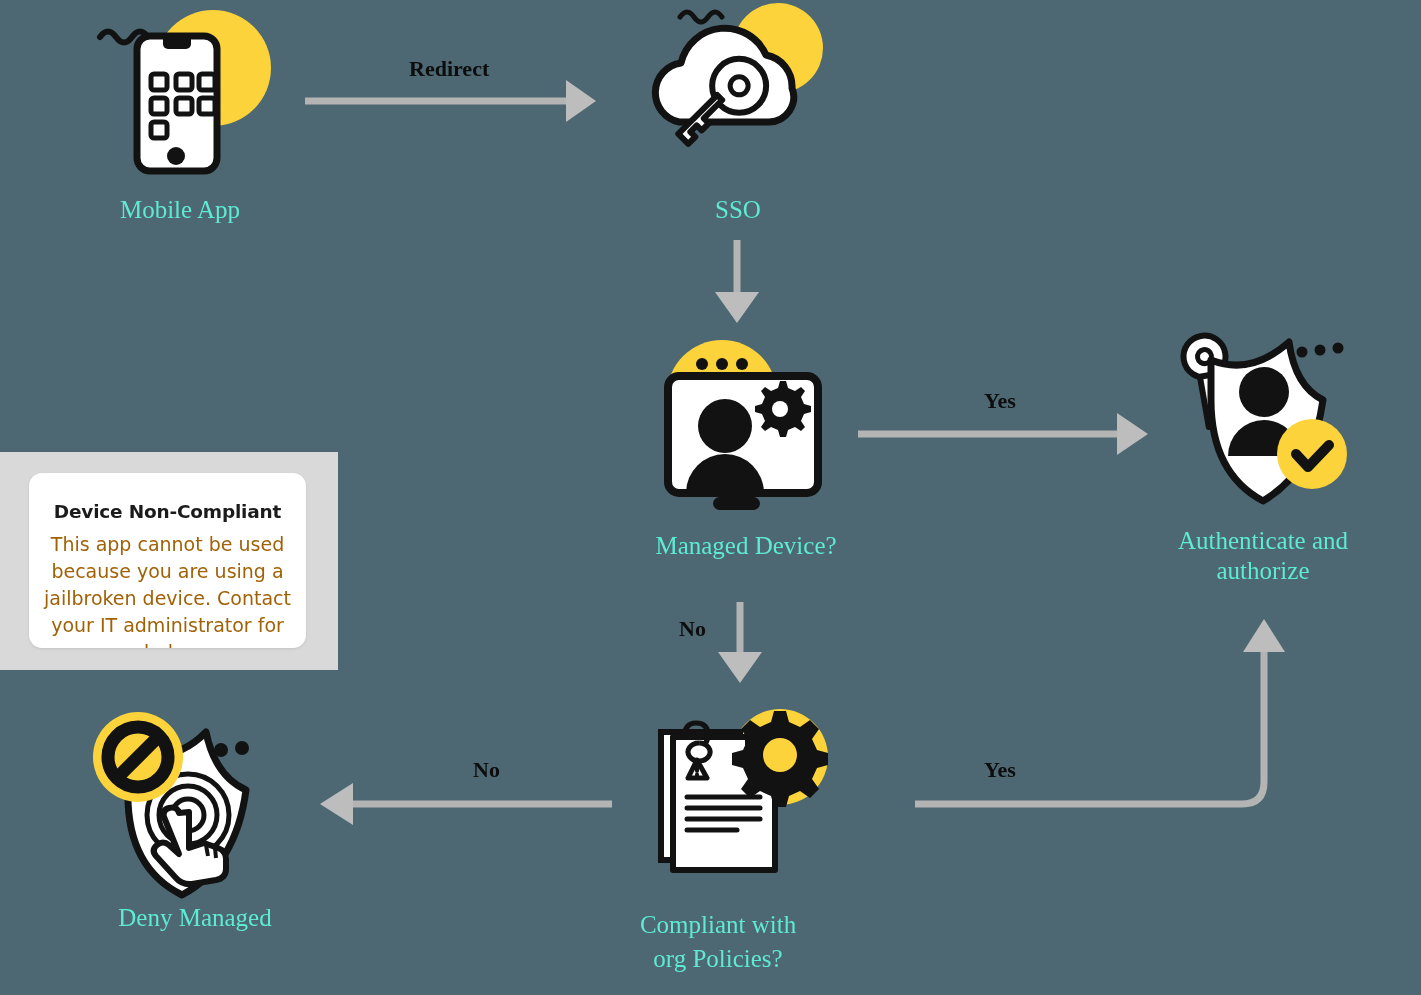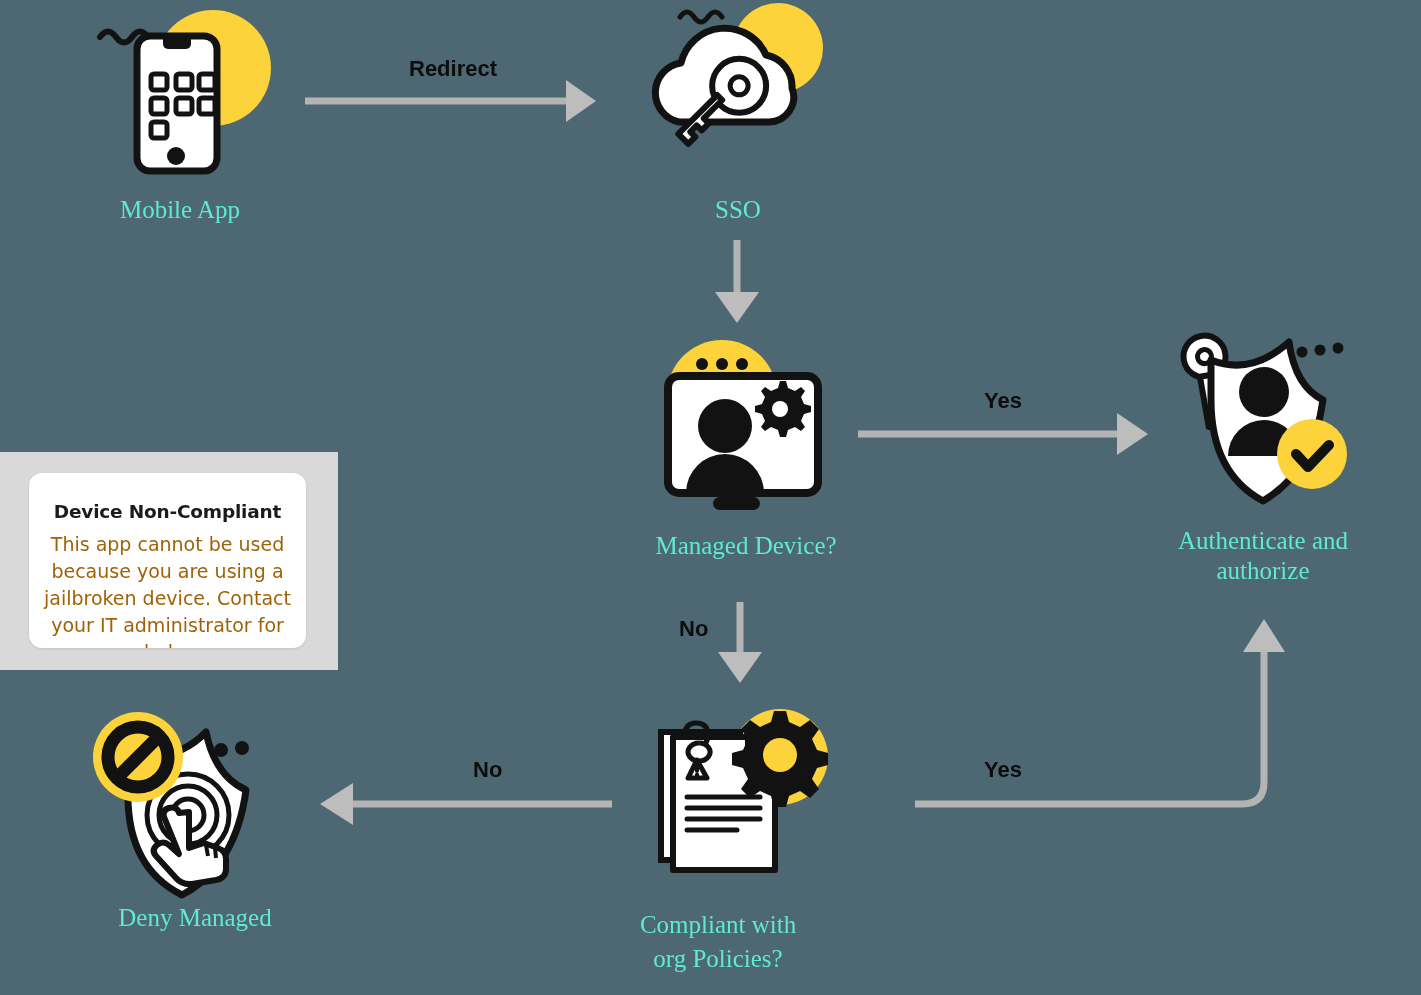--- a/index.html
+++ b/index.html
@@ -13,21 +13,21 @@
   .stage{position:absolute;left:0;top:0;width:1421px;height:995px;}
   .node{position:absolute;}
   .node .art{position:relative;}
   .node .caption{
     position:absolute;left:50%;transform:translateX(-50%);
     color:#5eead4;font-family:"Liberation Serif",serif;
     font-size:25px;line-height:1.18;text-align:right;white-space:nowrap;
   }
   .edge-label{
     position:absolute;color:#0d0d0d;
-    font-family:Liberation Sans, sans-serif;font-weight:700;
+    font-family:Liberation Serif, serif;font-weight:700;
     font-size:22px;white-space:nowrap;
   }
   
   #dialog-panel{
     position:absolute;left:0;top:452px;width:338px;height:218px;
     background:#d9d9d9;
   }
   #dialog-card{
     position:absolute;left:29px;top:473px;width:277px;height:175px;
     background:#ffffff;border-radius:13px;

